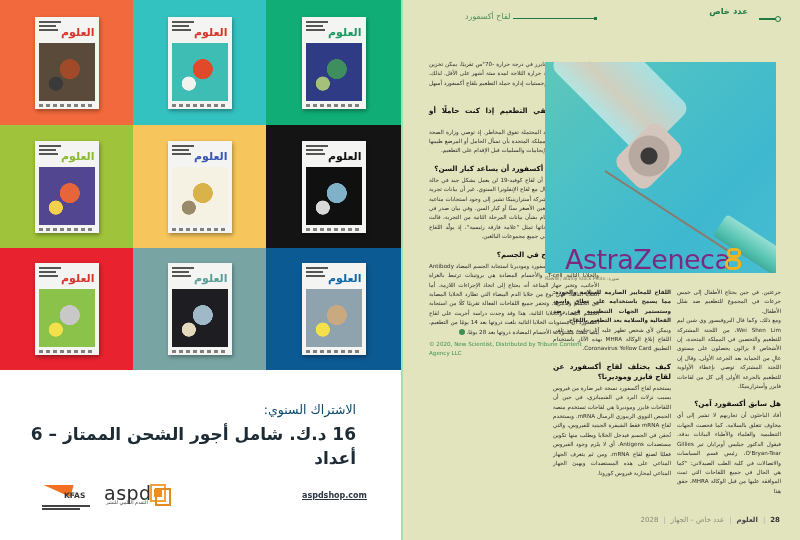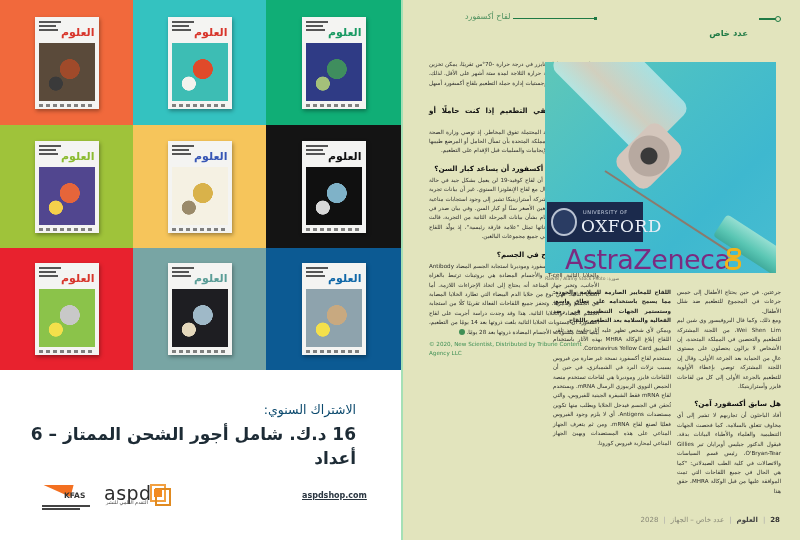--- a/index.html
+++ b/index.html
@@ -38,21 +38,21 @@
   .kfas-wing { position: absolute; left: 0; top: 0; width: 0; height: 0; border-left: 30px solid transparent; border-top: 12px solid #f37021; transform: skewX(-15deg); }
   .kfas-word { position: absolute; left: 22px; top: 6px; font-size: 7.5px; font-weight: bold; color: #333; font-family: "DejaVu Sans", sans-serif; }
   .kfas-sub { position: absolute; left: 0; top: 20px; width: 48px; }
   .kfas-sub i { display: block; height: 1.5px; background: #444; margin-bottom: 1.5px; }
 
   
   .right-page { position: absolute; left: 401px; top: 0; width: 399px; height: 540px; background: #e2e4bd; border-left: 2px solid #a5e0b5; }
   .header-line-right { position: absolute; left: 356px; top: 16px; width: 22px; height: 6px; }
   .header-line-right .ln { position: absolute; left: 0; top: 2px; width: 18px; height: 2px; background: #1f7a45; }
   .header-line-right .dot { position: absolute; right: 0; top: 0; width: 6px; height: 6px; border: 1.5px solid #1f7a45; border-radius: 50%; background: #e2e4bd; }
-  .section-label { position: absolute; right: 52px; top: 28px; font-size: 8.5px; font-weight: bold; color: #1f7a45; direction: rtl; margin-left: 12px; }
+  .section-label { position: absolute; right: 52px; top: 6px; font-size: 8.5px; font-weight: bold; color: #1f7a45; direction: rtl; margin-left: 12px; }
   .header-line-left { position: absolute; left: 110px; top: 17px; width: 84px; height: 3px; }
   .header-line-left .ln { position: absolute; left: 0; top: 1px; width: 82px; height: 1px; background: #1f7a45; }
   .header-line-left .dot { position: absolute; right: 0; top: 0; width: 3px; height: 3px; background: #1f7a45; }
   .running-head { position: absolute; left: 62px; top: 12px; font-size: 8px; color: #4c8f5d; direction: rtl; }
 
   .col { position: absolute; direction: rtl; text-align: justify; color: #2b2b2b; font-family: "DejaVu Sans", sans-serif; }
   .col p { font-size: 5.6px; line-height: 9.4px; }
   .col h3 { font-size: 7.2px; line-height: 10px; font-weight: bold; color: #111; margin-top: 8px; margin-bottom: 2px; }
   .col .lead-bold { font-weight: bold; color: #1d1d1d; }
 
@@ -247,36 +247,32 @@
     <h3>ماذا يفعل اللقاح في الجسم؟</h3>
     <p><span>تحفز لقاحات فايزر وأكسفورد وموديرنا استجابة الجسم المضاد Antibody والخلايا التائية T-cell. والأجسام المضادة هي بروتينات ترتبط بالغزاة الأجانب، وتخبر جهاز المناعة أنه يحتاج إلى اتخاذ الإجراءات اللازمة. أما الخلايا التائية: فهي نوع من خلايا الدم البيضاء التي تطارد الخلايا المصابة في الجسم وتدمرها. وتحفز جميع اللقاحات الفعالة تقريبًا كلًا من استجابة الجسم المضاد والخلايا التائية. هذا وقد وجدت دراسة أجريت على لقاح أكسفورد أن مستويات الخلايا التائية بلغت ذروتها بعد 14 يومًا من التطعيم، بينما بلغت مستويات الأجسام المضادة ذروتها بعد 28 يومًا.</span> <span class="end-mark"></span></p>
     <div class="credit">© 2020, New Scientist, Distributed by Tribune Content Agency LLC</div>
   </div>
 
   <div class="photo">
     <div class="vial"></div>
     <div class="vial-cap"></div>
     <div class="needle"></div>
     <div class="syringe"></div>
-    <div class="oxford">
-      <div class="ox-seal"></div>
-      <span class="ox-small">UNIVERSITY OF</span>
-      <span class="ox-big">OXFORD</span>
-    </div>
     <span class="astra">AstraZeneca</span>
     <div class="astra-mark">
       <i style="left:4px;top:0;width:14px;height:10px;"></i>
       <i style="left:2px;top:10px;width:16px;height:12px;"></i>
     </div>
   </div>
   <div class="photo-credit">Rawf8 / Alamy Stock Photo :صورة</div>
 
   <div class="col" style="left:150px; top:288px; width:118px;">
     <p class="lead-bold">اللقاح للمعايير الصارمة للسلامة والجودة: مما يسمح باستخدامه على نطاق واسع. وستستمر الجهات التنظيمية في رصد الفعالية والسلامة بعد التطعيم باللقاح.</p>
     <p>ويمكن لأي شخص تظهر عليه آثار جانبية بعد تلقي اللقاح إبلاغ الوكالة MHRA بهذه الآثار باستخدام التطبيق Coronavirus Yellow Card.</p>
+    <h3>كيف يختلف لقاح أكسفورد عن لقاح فايزر وموديرنا؟</h3>
     <p>يستخدم لقاح أكسفورد نسخة غير ضارة من فيروس يسبب نزلات البرد في الشمبانزي، في حين أن اللقاحات فايزر وموديرنا هي لقاحات تستخدم منصة الحمض النووي الريبوزي الرسال mRNA. ويستخدم لقاح mRNA فقط الشيفرة الجينية للفيروس، والتي تُحقن في الجسم فيدخل الخلايا ويطلب منها تكوين مستضدات Antigens. أي لا يلزم وجود الفيروس فعليًا لصنع لقاح mRNA. ومن ثم يتعرف الجهاز المناعي على هذه المستضدات ويهيئ الجهاز المناعي لمحاربة فيروس كورونا.</p>
   </div>
 
   <div class="col" style="left:274px; top:288px; width:104px;">
     <p>جرعتين. في حين يحتاج الأطفال إلى خمس جرعات في المجموع للتطعيم ضد شلل الأطفال.</p>
     <p>ومع ذلك، وكما قال البروفيسور وي شين ليم Wei Shen Lim، من اللجنة المشتركة للتطعيم والتحصين في المملكة المتحدة، إن الأشخاص لا يزالون يحصلون على مستوى عالٍ من الحماية بعد الجرعة الأولى. وقال إن اللجنة المشتركة توصي بإعطاء الأولوية للتطعيم بالجرعة الأولى إلى كل من لقاحات فايزر وأسترازينيكا.</p>
     <h3>هل سابق أكسفورد آمن؟</h3>
     <p>أفاد الباحثون أن تجاربهم لا تشير إلى أي مخاوف تتعلق بالسلامة. كما فحصت الجهات التنظيمية والعلماء والأطباء البيانات بدقة. فيقول الدكتور جيليس أوبرايان تير Gillies O'Bryan-Tear، رئيس قسم السياسات والاتصالات في كلية الطب الصيدلاني: "كما هي الحال في جميع اللقاحات التي تمت الموافقة عليها من قبل الوكالة MHRA، حقق هذا</p>
   </div>
 

